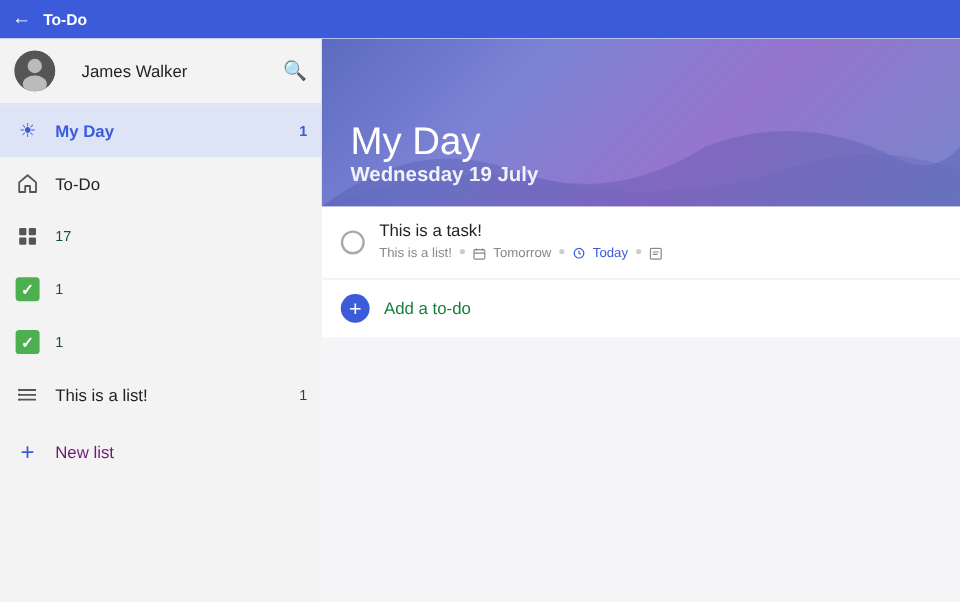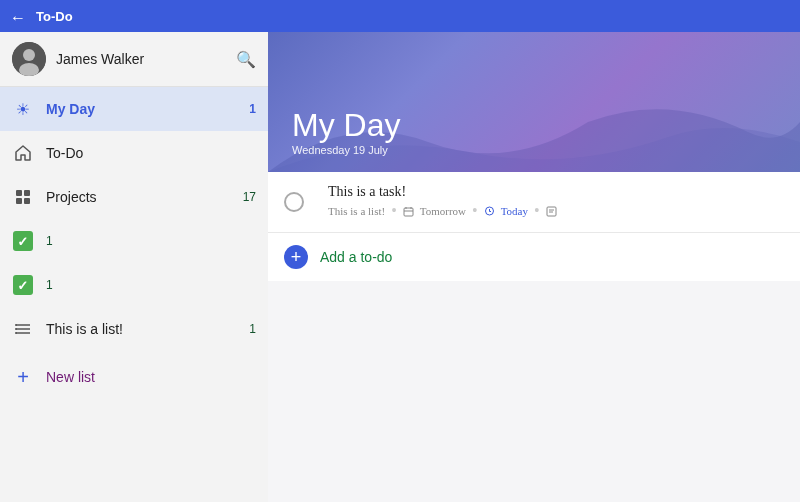--- a/index.html
+++ b/index.html
@@ -53,21 +53,21 @@
     .sidebar-user {
       display: flex;
       align-items: center;
       justify-content: space-between;
       padding: 10px 12px;
       border-bottom: 1px solid #e0e0e0;
     }
     .sidebar-user-left {
       display: flex;
       align-items: center;
-      gap: 10px;
+      gap: 22px;
     }
     .avatar {
       width: 34px;
       height: 34px;
       border-radius: 50%;
       background: #555;
       display: flex;
       align-items: center;
       justify-content: center;
       color: white;
@@ -181,42 +181,42 @@
       opacity: 0.3;
     }
     .content-title {
       font-size: 32px;
       font-weight: 300;
       color: white;
       position: relative;
       z-index: 1;
     }
     .content-subtitle {
-      font-size: 11px;
+      font-size: 17px;
       color: rgba(255,255,255,0.9);
       position: relative;
       z-index: 1;
+      font-weight: bold;
     }
 
     
     .task-area {
       flex: 1;
       background: #f5f5f7;
       overflow-y: auto;
       padding: 0;
     }
 
     .task-item {
       display: flex;
       align-items: center;
       padding: 12px 16px;
       background: white;
       border-bottom: 1px solid #e8e8e8;
-      gap: 24px;
-      font-family: Liberation Serif, serif;
+      gap: 12px;
     }
     .task-circle {
       width: 20px;
       height: 20px;
       border-radius: 50%;
       border: 2px solid #aaa;
       flex-shrink: 0;
       cursor: pointer;
     }
     .task-content {
@@ -349,21 +349,20 @@
 
     <div class="nav-item">
       <span class="nav-icon">
         <svg width="18" height="18" viewBox="0 0 18 18" fill="none" xmlns="http://www.w3.org/2000/svg">
           <rect x="2" y="2" width="6" height="6" rx="1" fill="#555"></rect>
           <rect x="10" y="2" width="6" height="6" rx="1" fill="#555"></rect>
           <rect x="2" y="10" width="6" height="6" rx="1" fill="#555"></rect>
           <rect x="10" y="10" width="6" height="6" rx="1" fill="#555"></rect>
         </svg>
       </span>
-      <span class="nav-label">Projects</span>
       <span class="nav-badge">17</span>
     </div>
 
 
     <div class="nav-item">
       <span class="nav-icon">
         <div class="checkbox-green"></div>
       </span>
       <span class="nav-badge">1</span>
     </div>

